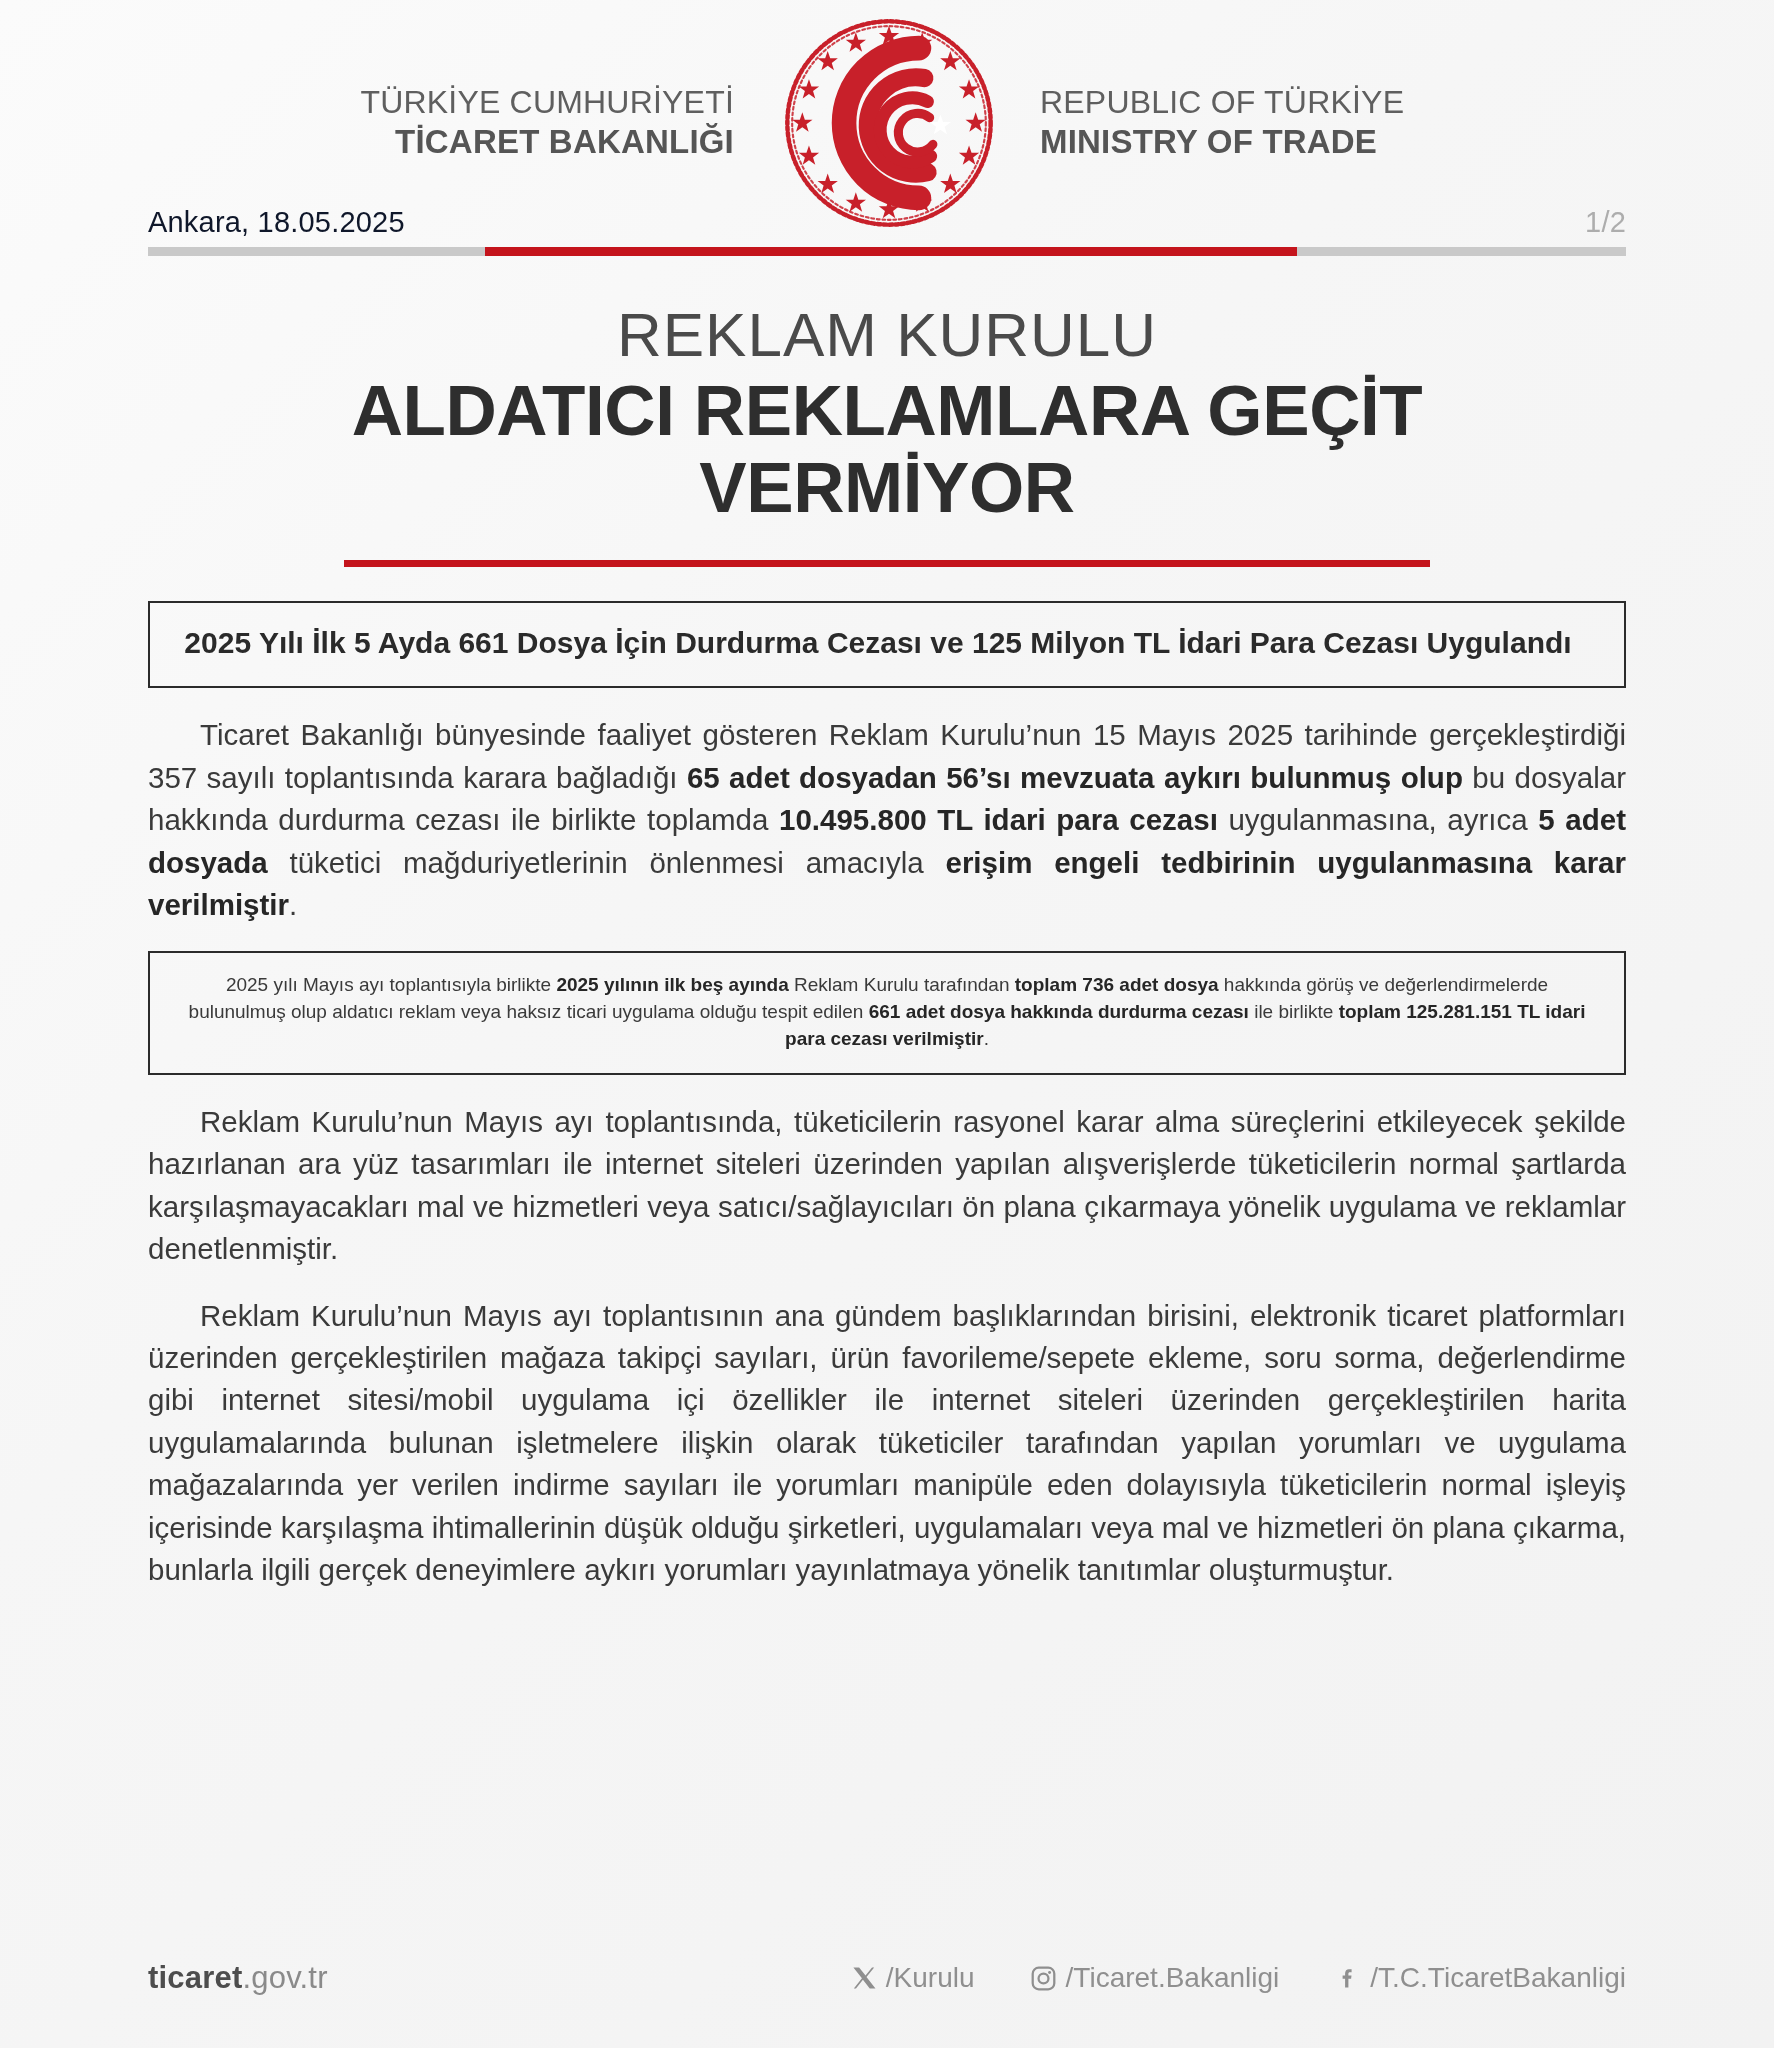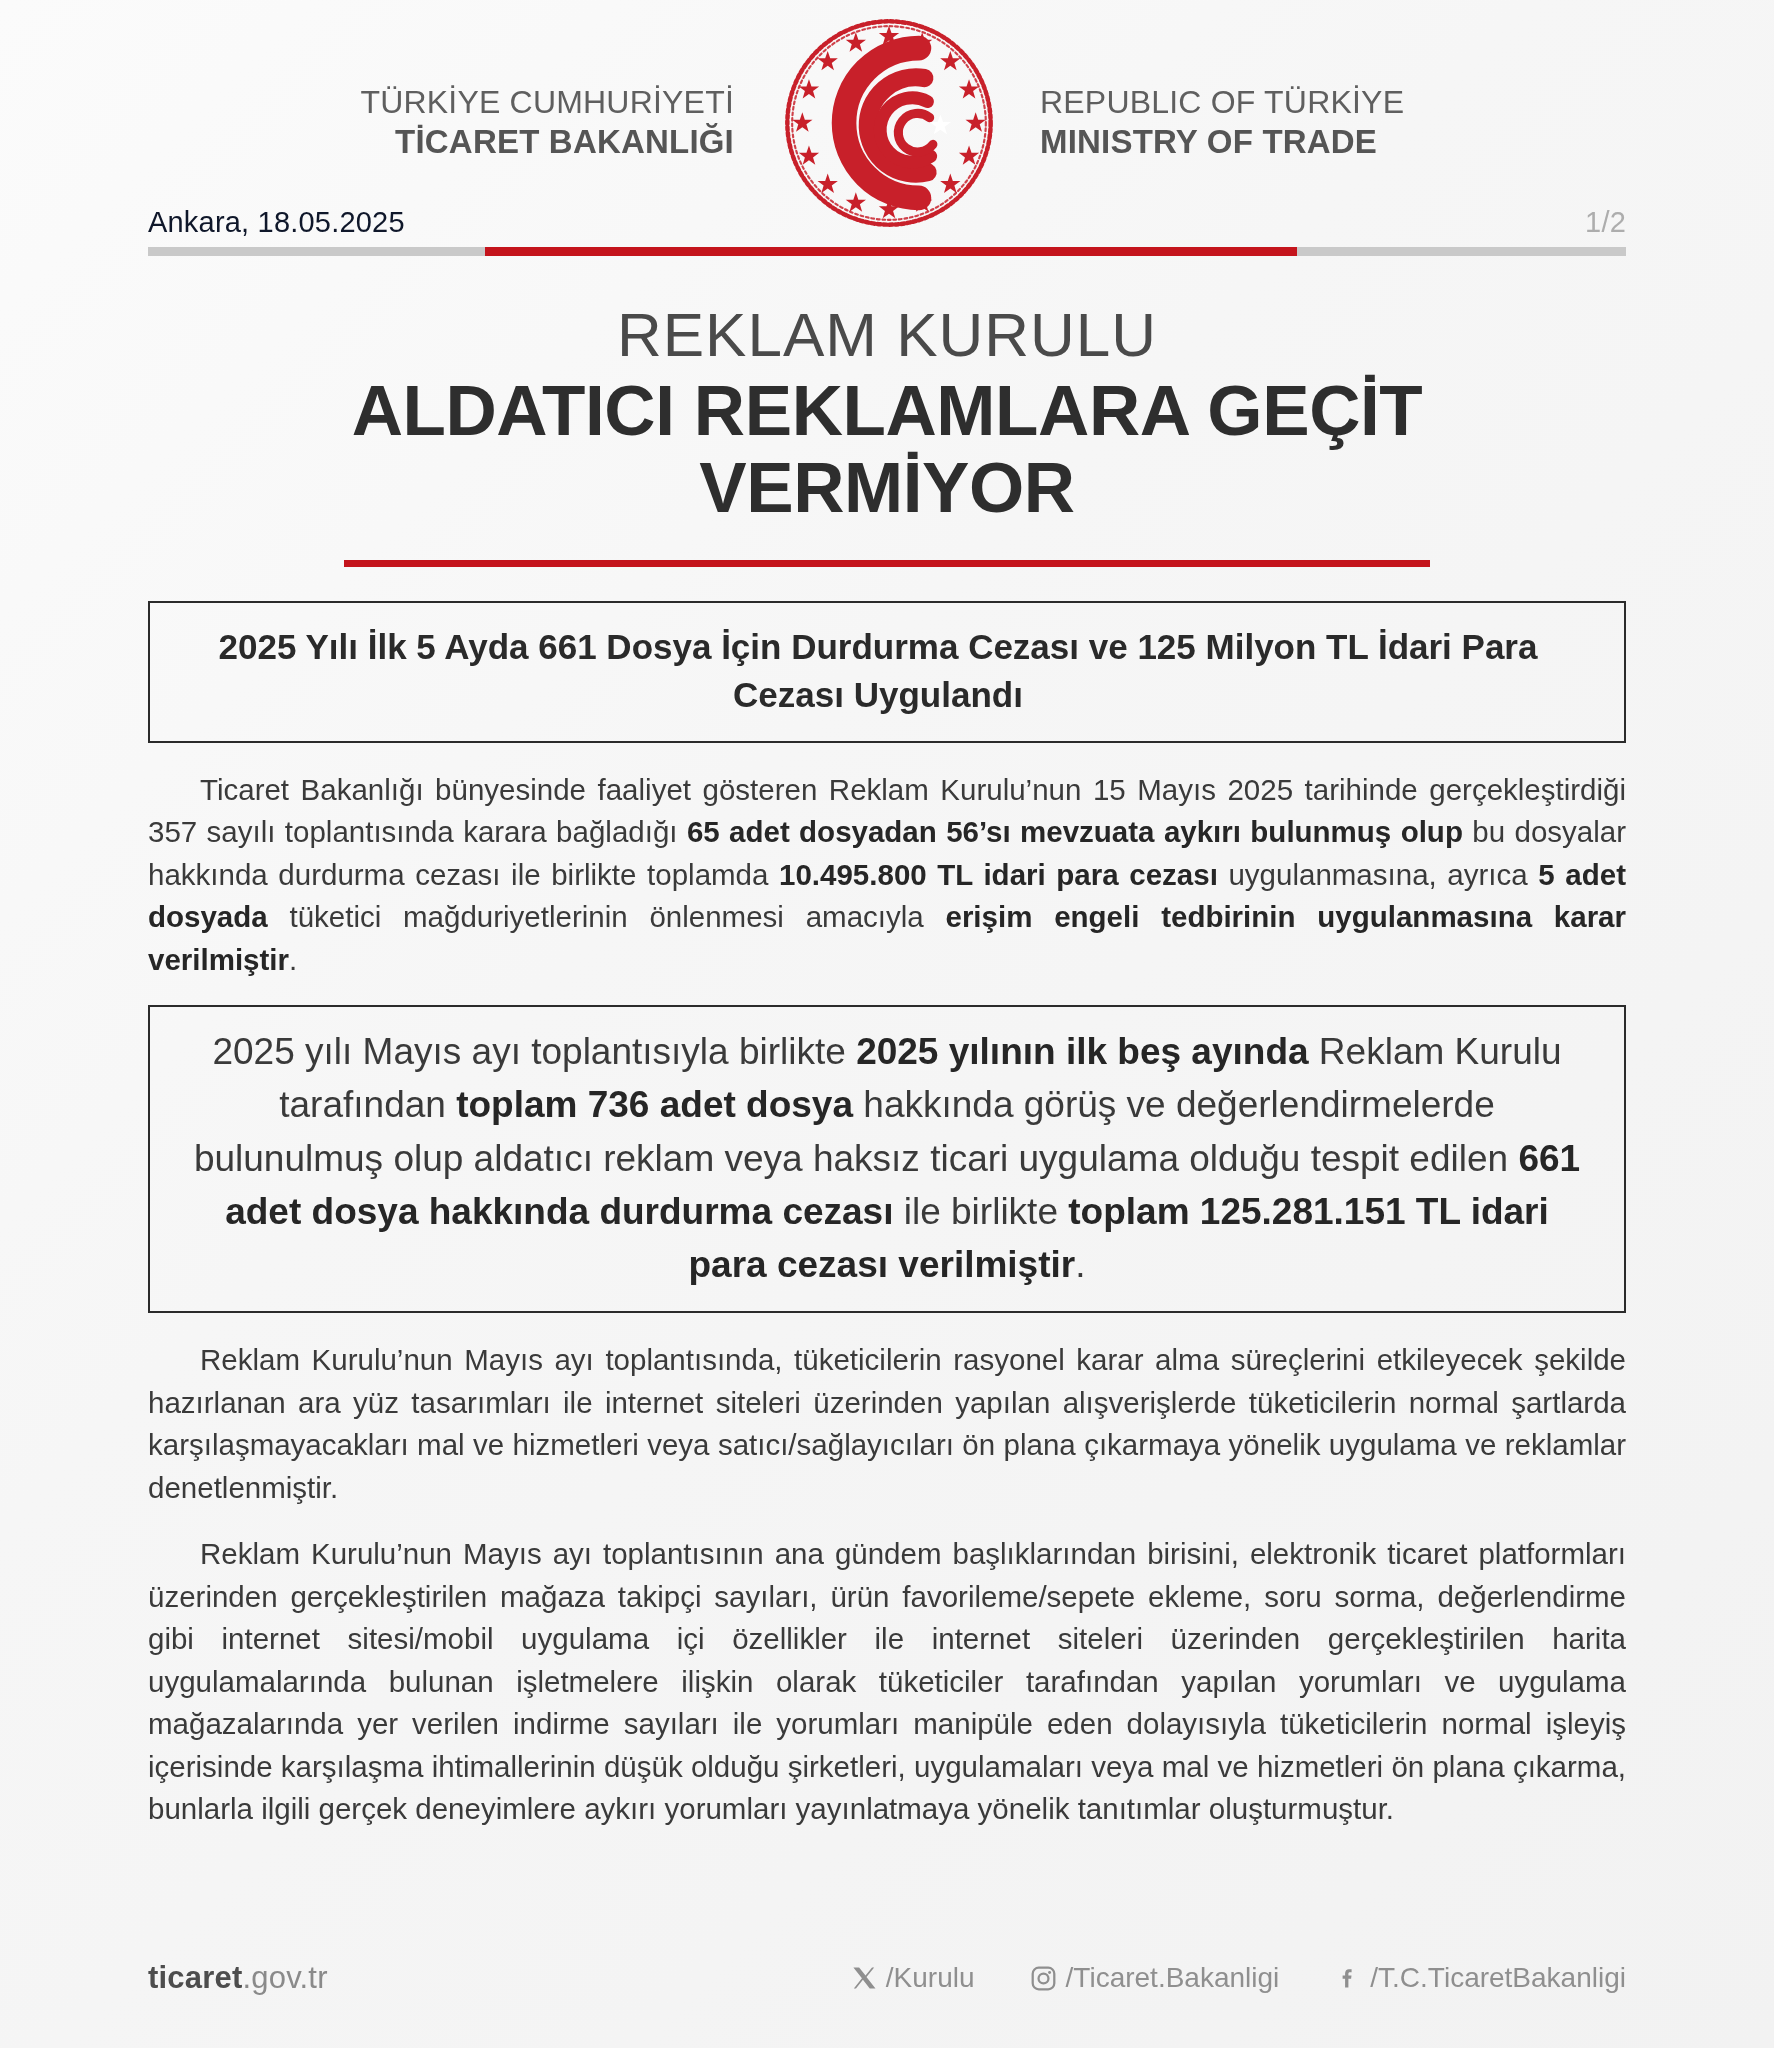--- a/index.html
+++ b/index.html
@@ -130,31 +130,31 @@
     padding-top: 34px;
     flex: 1 1 auto;
   }
   .callout {
     border: 2px solid #2b2b2b;
     box-sizing: border-box;
     padding: 20px 42px 22px 24px;
     margin: 0 0 26px 0;
     text-align: center;
     font-weight: 700;
-    font-size: 35px;
+    font-size: 30px;
     line-height: 1.36;
     color: #2a2a2a;
     background: transparent;
   }
   .callout.para {
     font-weight: 400;
     color: #3a3a3a;
     padding: 18px 34px 20px 34px;
     line-height: 1.44;
-    font-size: 37px;
+    font-size: 19px;
   }
   p.para {
     margin: 0 0 24px 0;
     text-align: justify;
     text-justify: inter-word;
     font-size: 29.5px;
     line-height: 1.44;
     color: #3a3a3a;
     text-indent: 52px;
   }

